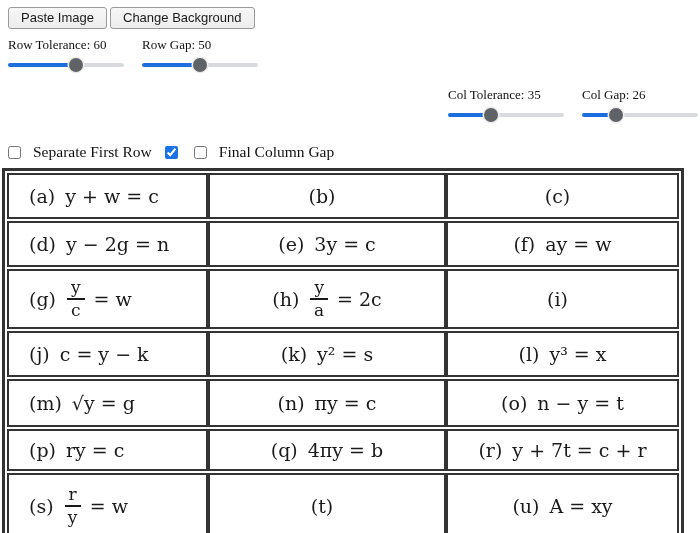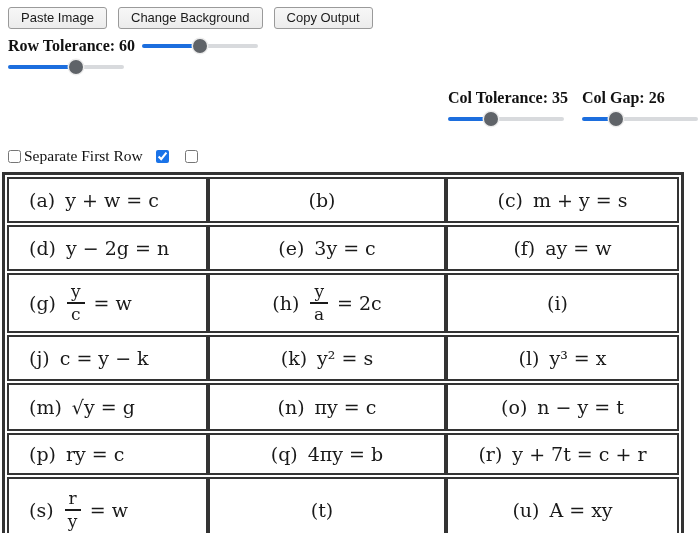--- a/index.html
+++ b/index.html
@@ -4,57 +4,57 @@
 <style>
   html,body { margin:0; padding:0; background:#fff; }
   body {
     width:700px; height:533px; overflow:hidden;
     font-family:"Liberation Serif", serif;
     color:#111;
     padding:7px 0 0 8px; box-sizing:border-box;
   }
 
   
-  .toolbar { display:flex; gap:11px;align-items:flex-end; }
+  .toolbar { display:flex; gap:3px;align-items:flex-end; }
   .btn {
     font-family:"Liberation Sans", sans-serif;
     font-size:13px; color:#1a1a1a;
     background:linear-gradient(#f7f7f7,#ececec);
     border:1px solid #9a9a9a; border-radius:3px;
     padding:3px 12px; height:22px; line-height:14px;
     cursor:pointer; white-space:nowrap;
   }
 
   
   .slider-rows { margin-top:8px; }
   .slider-row { display:flex; gap:16px; margin-top:0; }
   .slider-row + .slider-row { margin-top:11px;justify-content:flex-end; }
   .slider-group { width:118px; }
-  .slider-label { font-size:16px; margin-bottom:3px; white-space:nowrap;font-weight:bold; }
+  .slider-label { font-size:13px; margin-bottom:3px; white-space:nowrap; }
 
   input[type="range"] {
     -webkit-appearance:none; appearance:none;
     width:116px; height:14px; margin:2px 0 0 0; background:transparent;
     --pct:50%;
   }
   input[type="range"]::-webkit-slider-runnable-track {
     height:4px; border-radius:2px;
     background:linear-gradient(to right,#1c6ede 0%,#1c6ede var(--pct),#d8dadd var(--pct),#d8dadd 100%);
   }
   input[type="range"]::-webkit-slider-thumb {
     -webkit-appearance:none; width:14px; height:14px; border-radius:50%;
     background:#5f6368; margin-top:-5px; box-shadow:0 0 0 1.5px #ececec;
   }
   input[type="range"]::-moz-range-track { height:4px; border-radius:2px; background:#d8dadd; }
   input[type="range"]::-moz-range-progress { height:4px; border-radius:2px; background:#1c6ede; }
   input[type="range"]::-moz-range-thumb { width:14px; height:14px; border:none; border-radius:50%; background:#5f6368; }
 
   
   .checkbox-row { display:flex; gap:13px; margin-top:17px; align-items:center; }
-  .cb { display:flex; align-items:center; font-size:15.5px; cursor:pointer; white-space:nowrap; }
+  .cb { display:flex; align-items:center; font-size:15.5px; cursor:pointer; white-space:nowrap;gap:9px; }
   .cb input { width:13px; height:13px; margin:0 3px 0 0; accent-color:#1a73e8; }
 
   
   .sheet {
     display:grid;
     grid-template-columns:201px 238px 233px;
     grid-template-rows:46px 46px 60px 46px 48px 42px 66px;
     gap:2px 0;
     border:3px solid #333; padding:2px;
     width:682px; box-sizing:border-box;
@@ -74,30 +74,30 @@
   }
   .frac .num { padding:0 4px 1px; border-bottom:2px solid #1a1a1a; }
   .frac .den { padding-top:1px; }
 </style>
 </head>
 <body>
 
 <div class="toolbar">
   <button class="btn">Paste Image</button>
   <button class="btn">Change Background</button>
-  <button class="btn">Copy Output</button>
 </div>
 
 <div class="slider-rows">
   <div class="slider-row">
     <div class="slider-group">
       <div class="slider-label">Row Tolerance: 60</div>
       <input type="range" min="0" max="100" value="60" style="--pct: 60%;">
     </div>
     <div class="slider-group">
+      <div class="slider-label">Row Gap: 50</div>
       <input type="range" min="0" max="100" value="50" style="--pct: 50%;">
     </div>
   </div>
   <div class="slider-row">
     <div class="slider-group">
       <div class="slider-label">Col Tolerance: 35</div>
       <input type="range" min="0" max="100" value="35" style="--pct: 35%;">
     </div>
     <div class="slider-group">
       <div class="slider-label">Col Gap: 26</div>
@@ -109,35 +109,35 @@
 <div class="checkbox-row">
   <label class="cb">
     <input type="checkbox" style="">
     <span>Separate First Row</span>
   </label>
   <label class="cb">
     <input type="checkbox" checked="true" style="">
   </label>
   <label class="cb">
     <input type="checkbox" style="">
+    <span>Final Column Gap</span>
   </label>
 </div>
 
 <div class="sheet">
 
   <div class="cell c1">
       <span class="lbl">(a)</span>
       <span class="eq">y + w = c</span>
     </div>
   <div class="cell">
       <span class="lbl">(b)</span>
     </div>
   <div class="cell">
       <span class="lbl">(c)</span>
-      <span class="eq">m + y = s</span>
     </div>
 
   <div class="cell c1">
       <span class="lbl">(d)</span>
       <span class="eq">y − 2g = n</span>
     </div>
   <div class="cell">
       <span class="lbl">(e)</span>
       <span class="eq">3y = c</span>
     </div>

